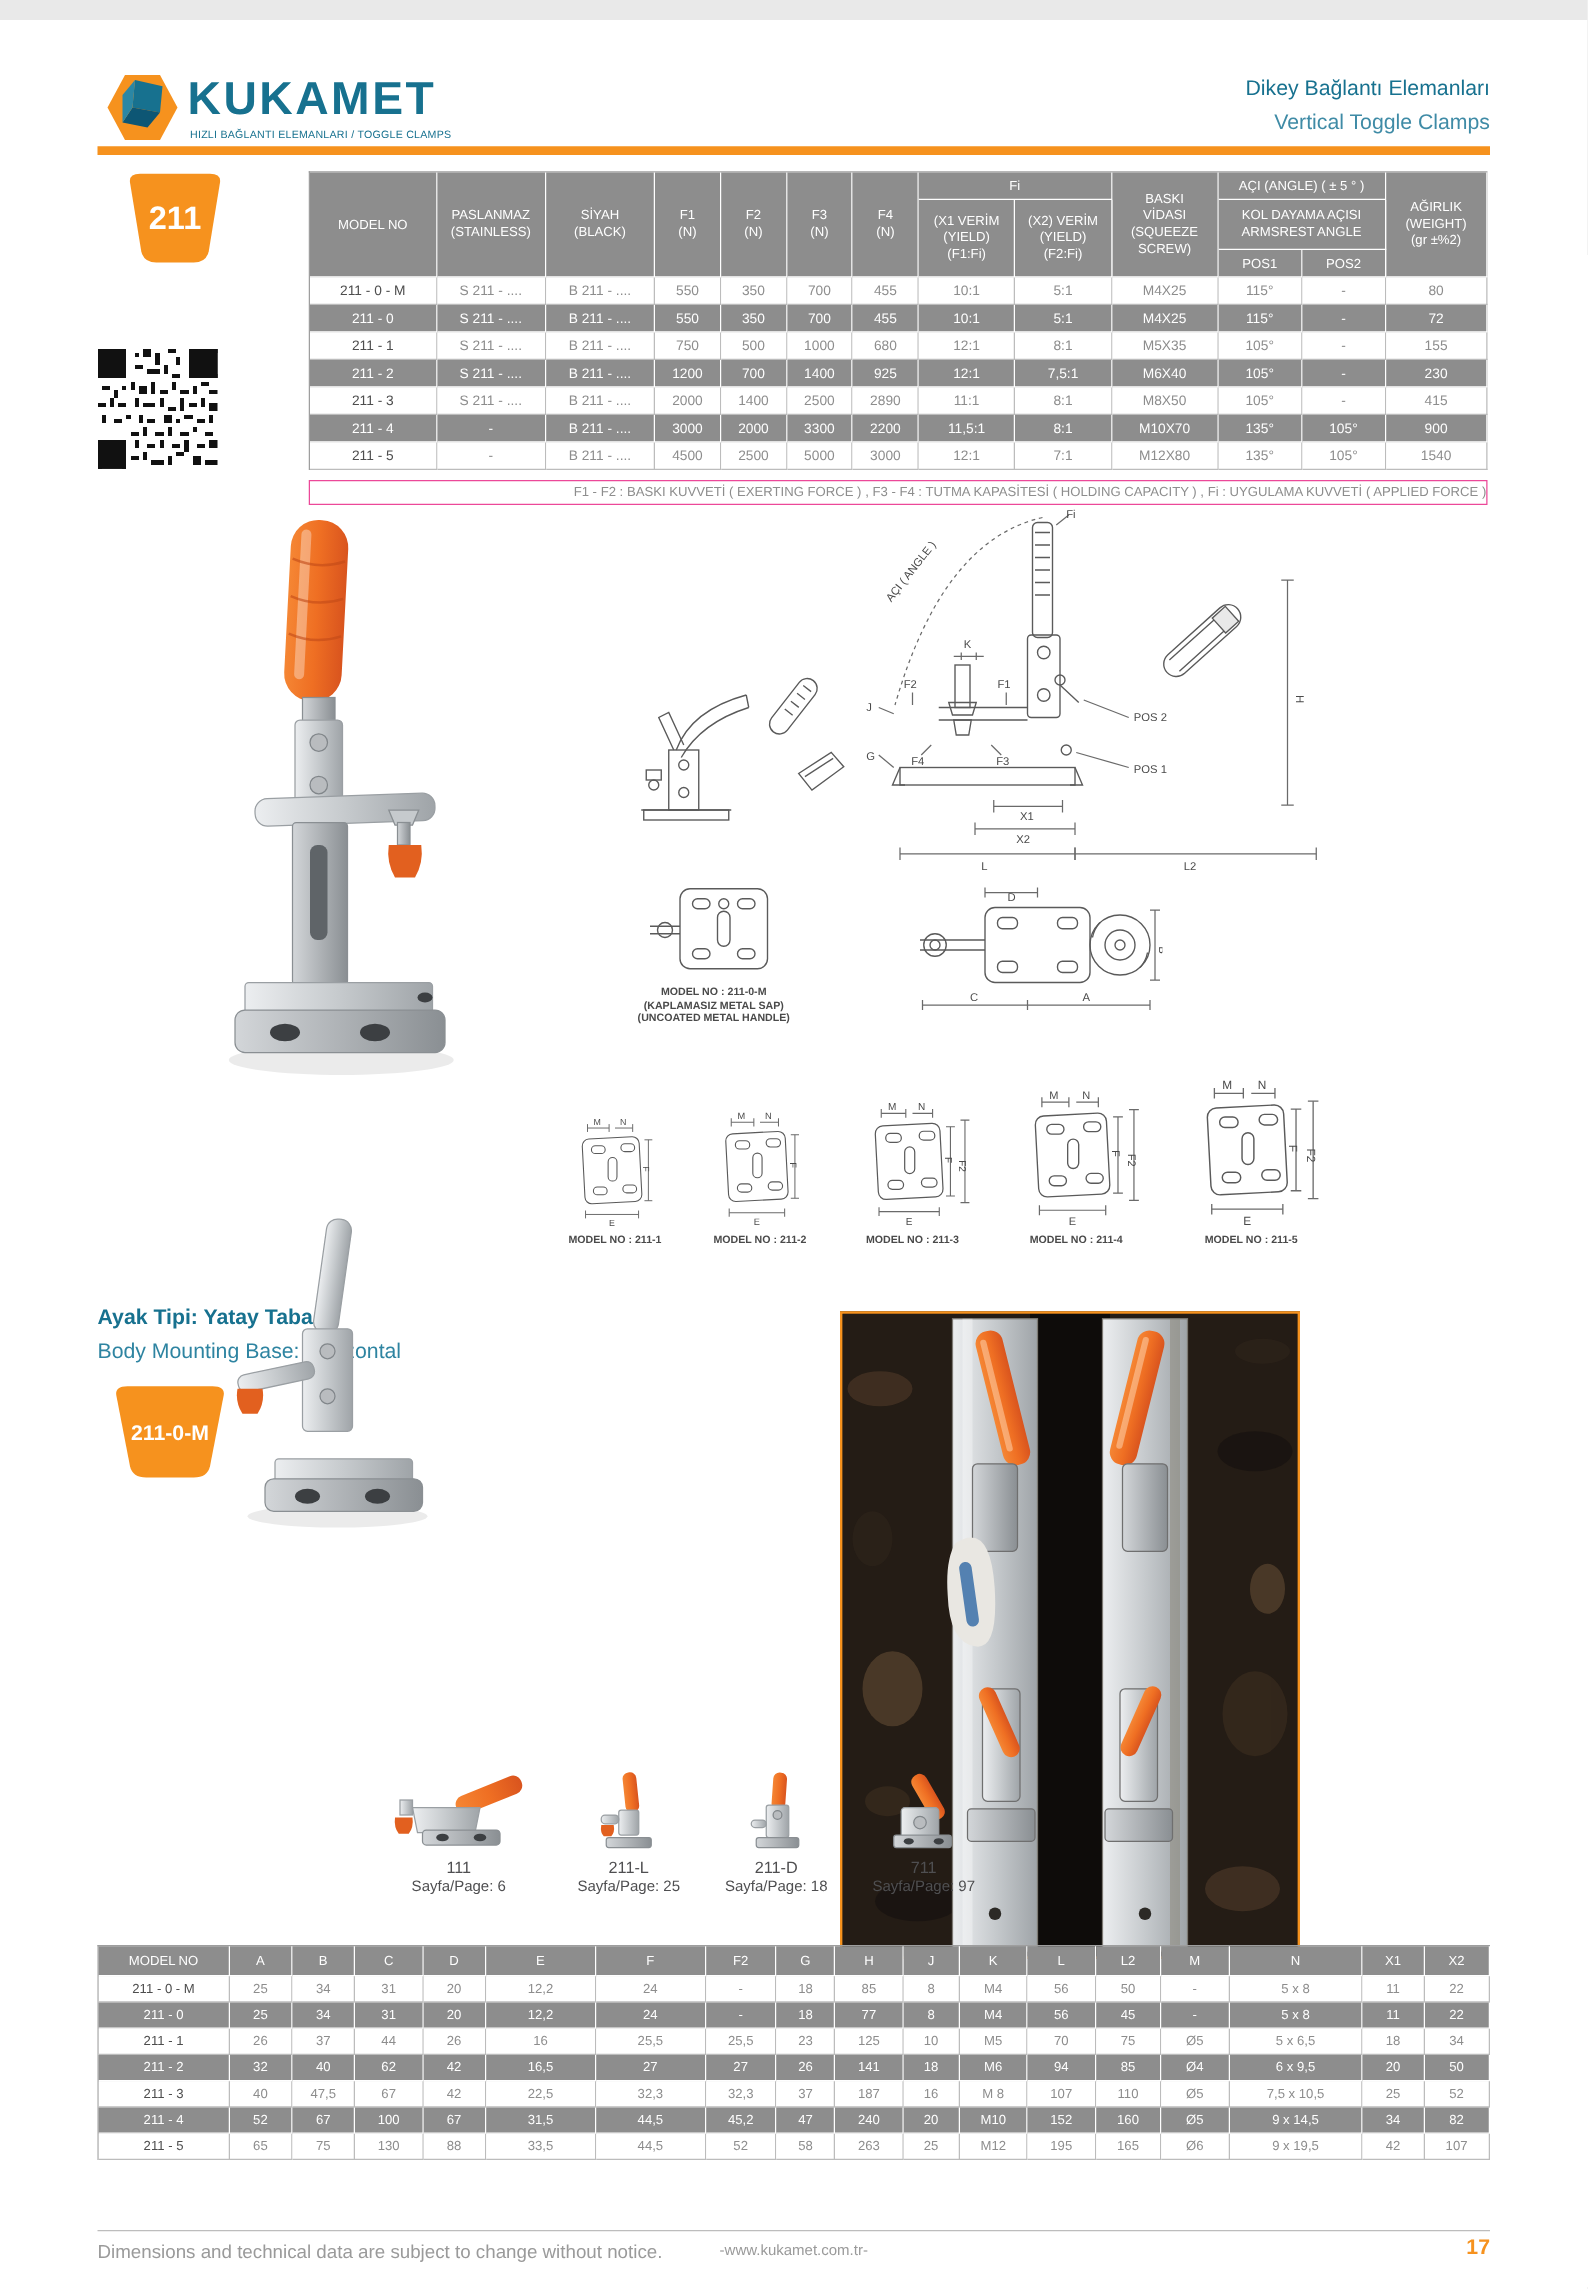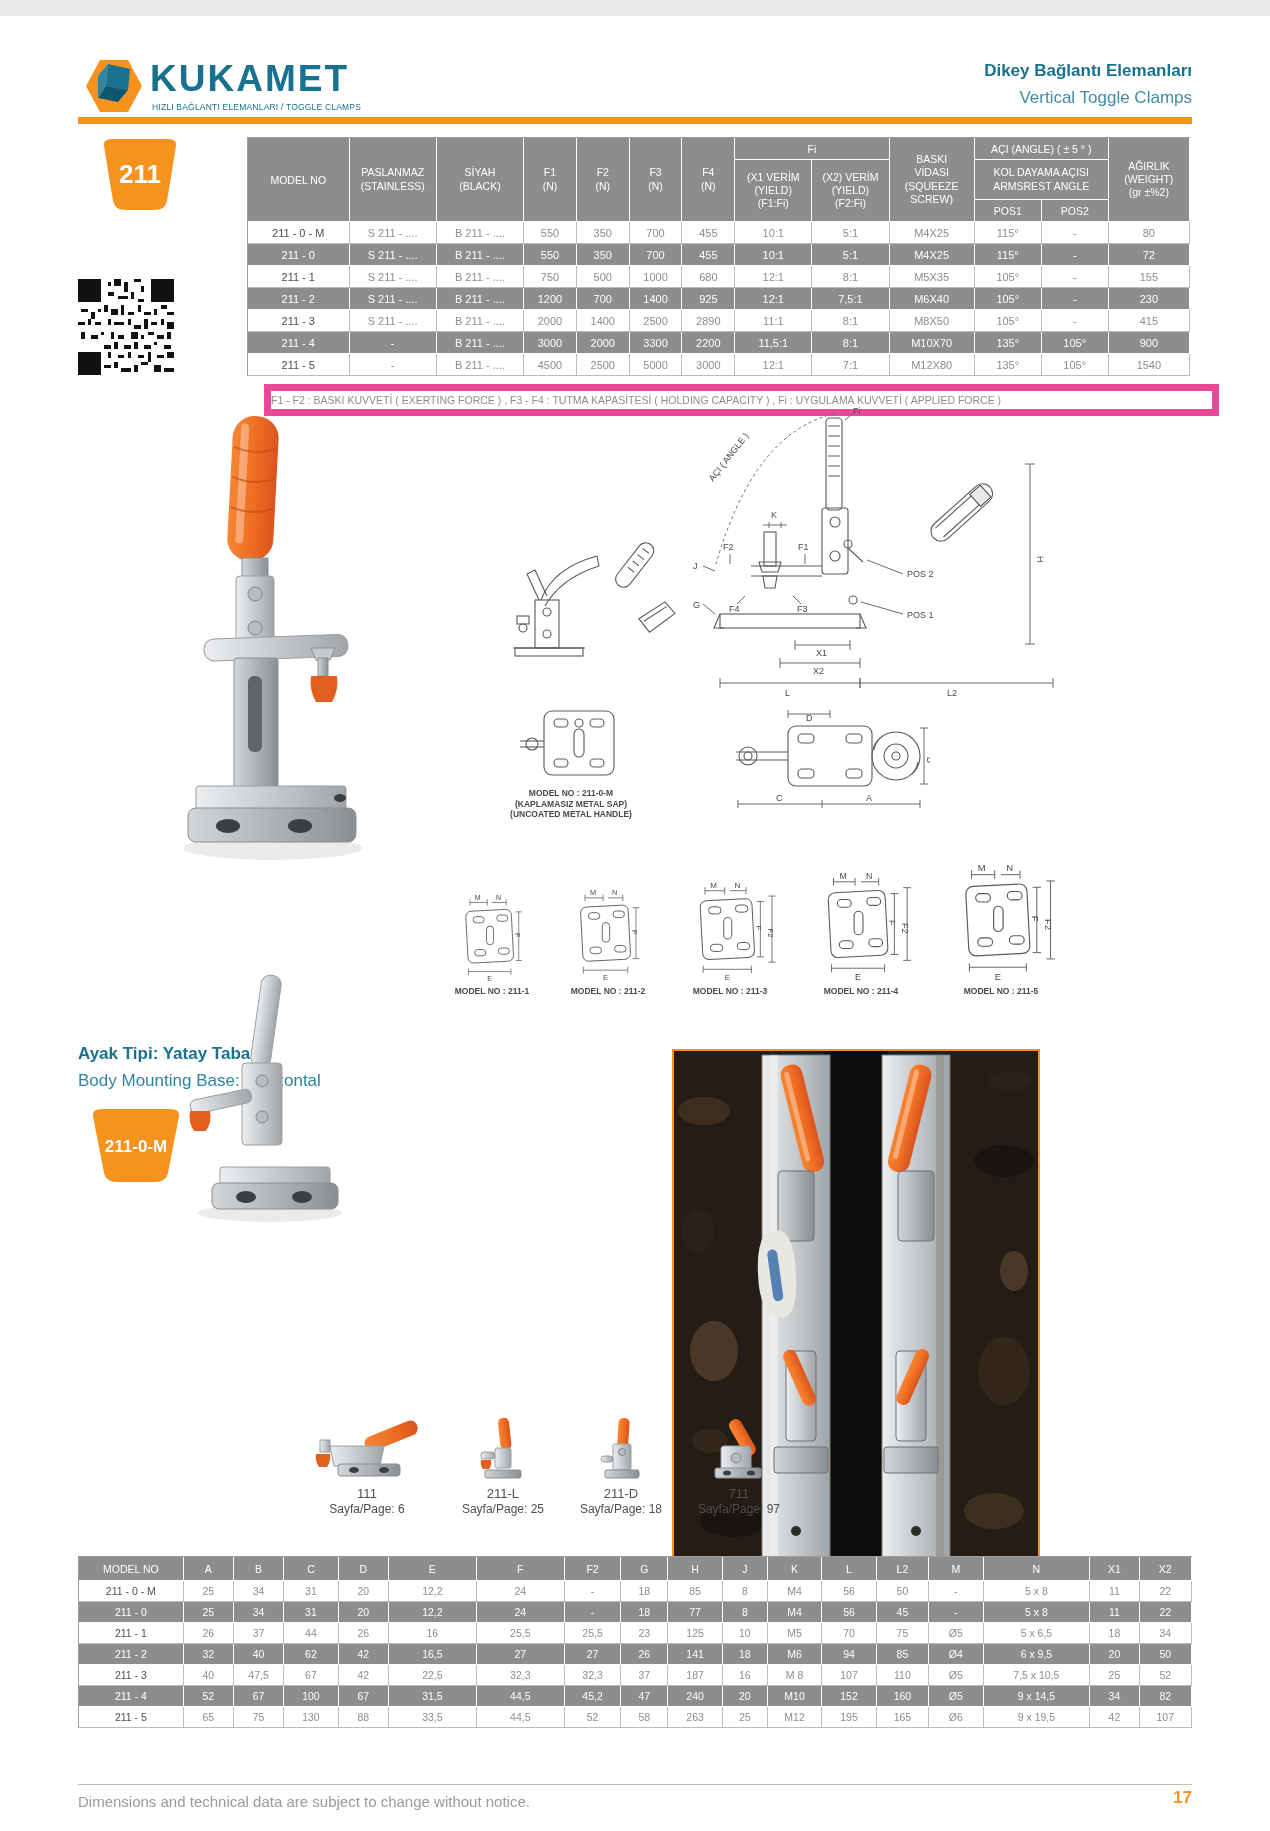--- a/index.html
+++ b/index.html
@@ -4,43 +4,43 @@
 <style>
   html,body{margin:0;padding:0;background:#e9e9e9;}
   .page{position:relative;width:1270px;height:1831px;background:#ffffff;margin:16px auto;
         font-family:"Liberation Sans",sans-serif;overflow:hidden;}
   .abs{position:absolute;}
 
   
   .brand-text{position:absolute;left:150px;top:42px;font-size:37px;font-weight:bold;
               color:#17718f;letter-spacing:2px;}
   .brand-sub{position:absolute;left:152px;top:86px;font-size:8.5px;font-weight:normal;color:#17718f;letter-spacing:.2px;text-align:right;}
-  .title-tr{position:absolute;right:78px;top:45px;font-size:17px;font-weight:bold;color:#17718f;text-align:right;}
+  .title-tr{position:absolute;right:78px;top:45px;font-size:17px;font-weight:normal;color:#17718f;text-align:right;}
   .title-en{position:absolute;right:78px;top:72px;font-size:17px;color:#3f8ba6;text-align:right;}
   .orange-bar{position:absolute;left:78px;top:101px;width:1114px;height:7px;background:#f6921e;}
 
   
   .badge-txt{fill:#ffffff;font-weight:bold;font-family:"Liberation Sans",sans-serif;}
 
   
   table.gt{border-collapse:separate;border-spacing:0;table-layout:fixed;
            border-left:1px solid #9e9e9e;border-top:1px solid #9e9e9e;}
   table.gt th{background:#8d8d8d;color:#fff;font-weight:normal;text-align:center;vertical-align:middle;
               border-right:1px solid #ffffff;border-bottom:1px solid #ffffff;padding:1px 1px;}
   table.gt td{text-align:center;vertical-align:middle;padding:0 1px;}
   table.gt tr.light td{background:#ffffff;color:#8d8d8d;border-right:1px solid #bcbcbc;border-bottom:1px solid #bcbcbc;}
   table.gt tr.dark td{background:#8d8d8d;color:#ffffff;border-right:1px solid #ffffff;border-bottom:1px solid #ffffff;}
   table.gt tr.light td.model{color:#4d4d4d;}
   .ml{white-space:pre-line;line-height:1.25;}
 
   #spec-table{position:absolute;left:247px;top:121px;width:943px;font-size:11px;}
   #spec-table th{font-size:10.5px;}
   #spec-table tbody tr{height:22px;}
-  #spec-note{position:absolute;left:264px;top:368px;width:941px;border:7px solid #ec4899;
-             color:#8d8d8d;font-size:10.5px;text-align:left;padding:3px 0;}
+  #spec-note{position:absolute;left:247px;top:368px;width:941px;border:1px solid #ec4899;
+             color:#8d8d8d;font-size:10.5px;text-align:right;padding:3px 0;}
 
   #dim-table{position:absolute;left:78px;top:1540px;width:1114px;font-size:10.5px;}
   #dim-table th{font-size:10.5px;height:21px;}
   #dim-table tbody tr{height:21px;}
 
   
   .cap{font-size:8.5px;font-weight:bold;color:#4a4a4a;text-align:center;line-height:1.25;}
   .dim-label{font-family:"Liberation Sans",sans-serif;font-size:9px;fill:#4a4a4a;}
   .dline{stroke:#6a6a6a;stroke-width:1;fill:none;}
   .part{stroke:#5a5a5a;stroke-width:1.1;fill:none;}
@@ -1031,15 +1031,16 @@
           <td>Ø6</td>
           <td>9 x 19,5</td>
           <td>42</td>
           <td>107</td>
         </tr>
       </tbody>
   </table>
 
   <div class="footer-line"></div>
   <div class="footer-note">Dimensions and technical data are subject to change without notice.</div>
+  <div class="footer-url">-www.kukamet.com.tr-</div>
   <div class="footer-page">17</div>
 
 </div>
 
 </body></html>

